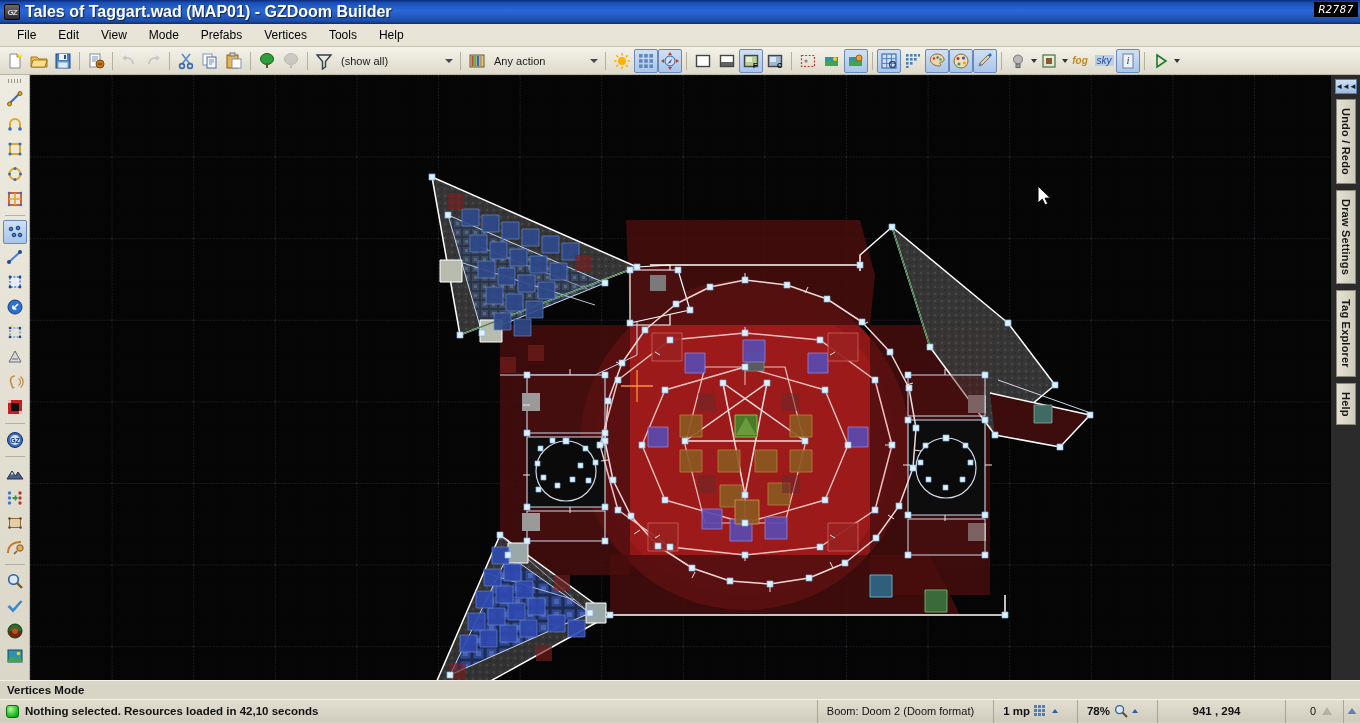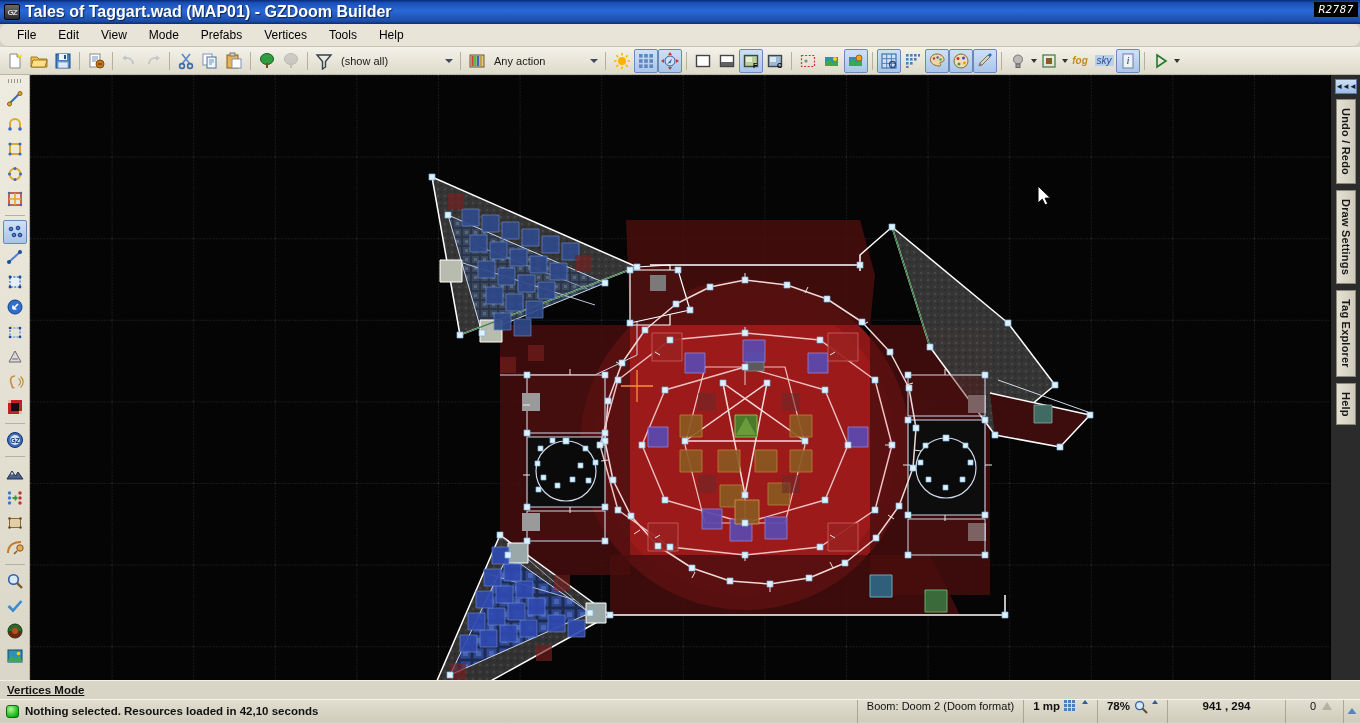--- a/index.html
+++ b/index.html
@@ -15,21 +15,21 @@
     border-radius:2px; color:#dcdcdc; font-size:8px; font-weight:bold;
     display:flex;align-items:center;justify-content:center; letter-spacing:-1px; }
   .tb-title{ color:#fff; font-size:16px; font-weight:bold;
     text-shadow:1px 1px 1px rgba(0,0,0,.6); white-space:nowrap; }
   .tb-rev{ position:absolute; right:2px; top:2px; background:#000; color:#fff;
     font-size:11px; padding:1px 4px; font-family:"DejaVu Sans Mono",monospace;
     letter-spacing:.5px;font-style:italic; }
 
   
   .menubar{ height:23px; background:#e8e5d8; display:flex; align-items:center;
-    padding-left:6px; border-bottom:1px solid #c8c4b2;border-radius:7px; }
+    padding-left:6px; border-bottom:1px solid #c8c4b2; }
   .menubar span{ font-size:12px; color:#000; padding:3px 11px; cursor:default; }
 
   
   .toolbar{ height:28px; background:linear-gradient(180deg,#f4f2e9,#dedacb);
     display:flex; align-items:center; padding:0 3px; gap:0;
     border-bottom:1px solid #b9b5a4; }
   .tbtn{ width:24px;height:24px; display:flex;align-items:center;justify-content:center;
     border:1px solid transparent; border-radius:2px; position:relative; }
   .tbtn.on{ border:1px solid #6a89b8; background:linear-gradient(180deg,#cfe0f5,#aac6ea); }
   .tbtn.dis{ opacity:.38; }
@@ -73,30 +73,30 @@
   .vtab{ width:20px; background:linear-gradient(90deg,#e4e1d4,#cfcbbb);
     border:1px solid #8d8a7c; border-radius:0 0 0 0; margin-bottom:6px;
     display:flex; align-items:center; justify-content:center;
     padding:8px 0; }
   .vtab span{ writing-mode:vertical-rl; font-size:11px; color:#161616;
     white-space:nowrap; font-weight:bold; letter-spacing:.2px; }
 
   
   .modebar{ height:19px; background:#d8d5c6; border-top:1px solid #f2f0e7;
     display:flex; align-items:center; padding-left:7px; }
-  .modebar span{ font-size:11.5px; font-weight:bold; color:#111;text-decoration:underline; }
+  .modebar span{ font-size:11.5px; font-weight:bold; color:#111; }
   .statusbar{ height:23px; background:linear-gradient(180deg,#e2dfd1,#cfccbc);
     border-top:1px solid #f4f2ea; display:flex; align-items:center; }
   .sb-msg{ flex:1; display:flex; align-items:center; padding-left:6px; gap:6px; }
   .sb-led{ width:13px;height:13px;border-radius:3px;
     background:radial-gradient(circle at 35% 30%,#b6f59b,#25c425 60%,#128a12);
     border:1px solid #0c6b0c; }
   .sb-msg .txt{ font-size:11.5px; font-weight:bold; color:#111; }
-  .sb-cell{ height:23px; display:flex; align-items:flex-start; justify-content:center;
-    gap:4px; border-left:1px solid #a9a698; padding:0 9px; font-size:11px; color:#111; }
+  .sb-cell{ height:23px; display:flex; align-items:center; justify-content:center;
+    gap:4px; border-left:1px solid #a9a698; padding:0 9px; font-size:11px; color:#111;margin-left:10px; }
   .sb-cell.b{ font-weight:bold; font-size:11.5px; }
   .sb-scroll{ width:17px;height:23px;border-left:1px solid #a9a698;
     display:flex;align-items:center;justify-content:center; }
 </style>
 </head>
 <body>
 
 <div class="titlebar">
   <div class="tb-icon">GZ</div>
   <div class="tb-title">Tales of Taggart.wad (MAP01) - GZDoom Builder</div>

